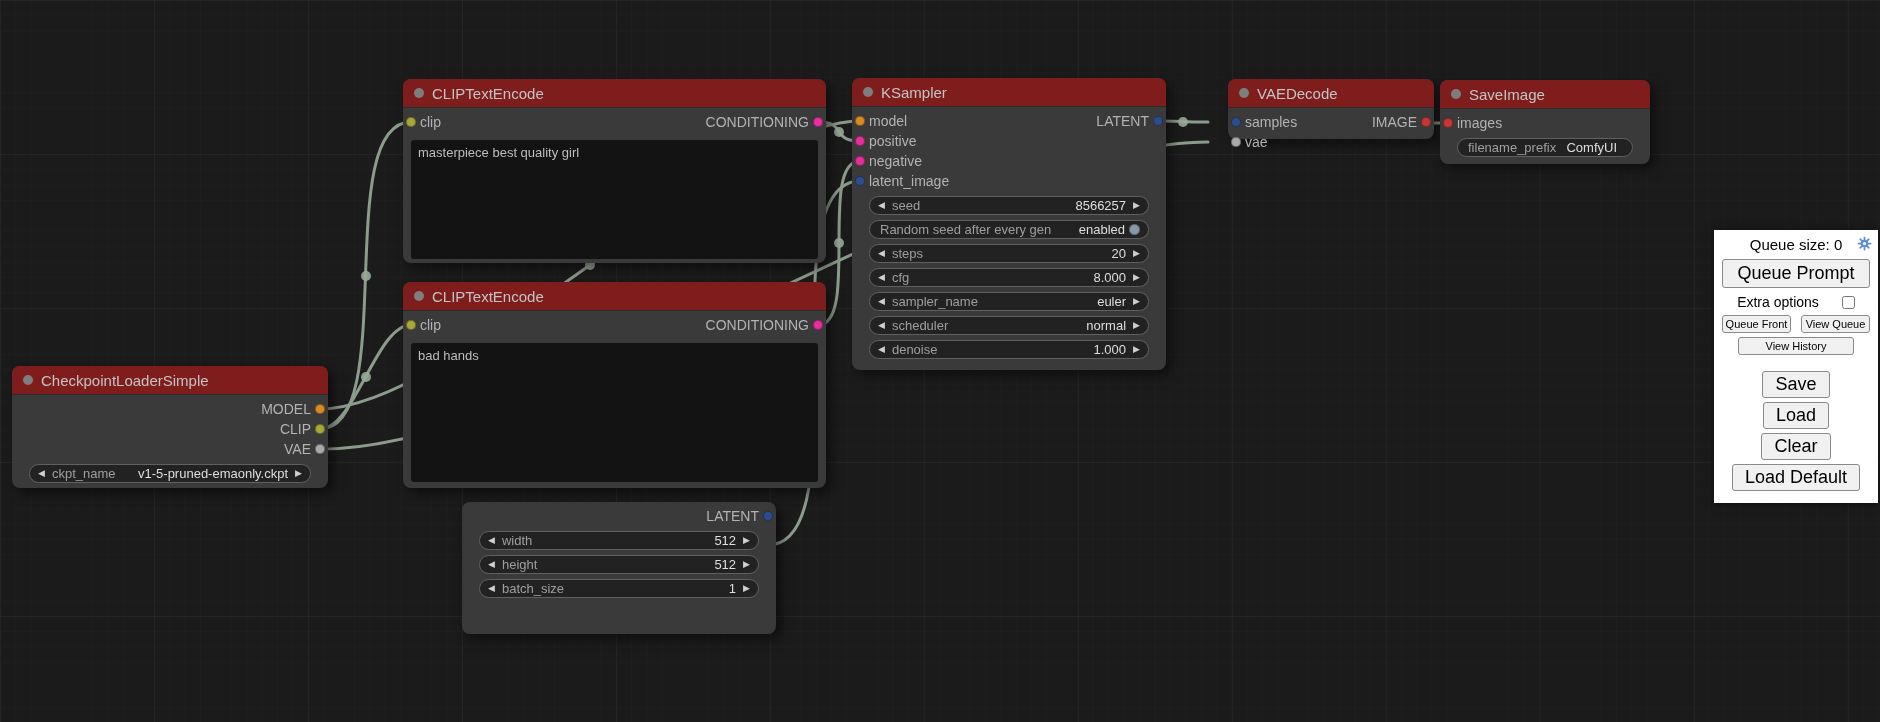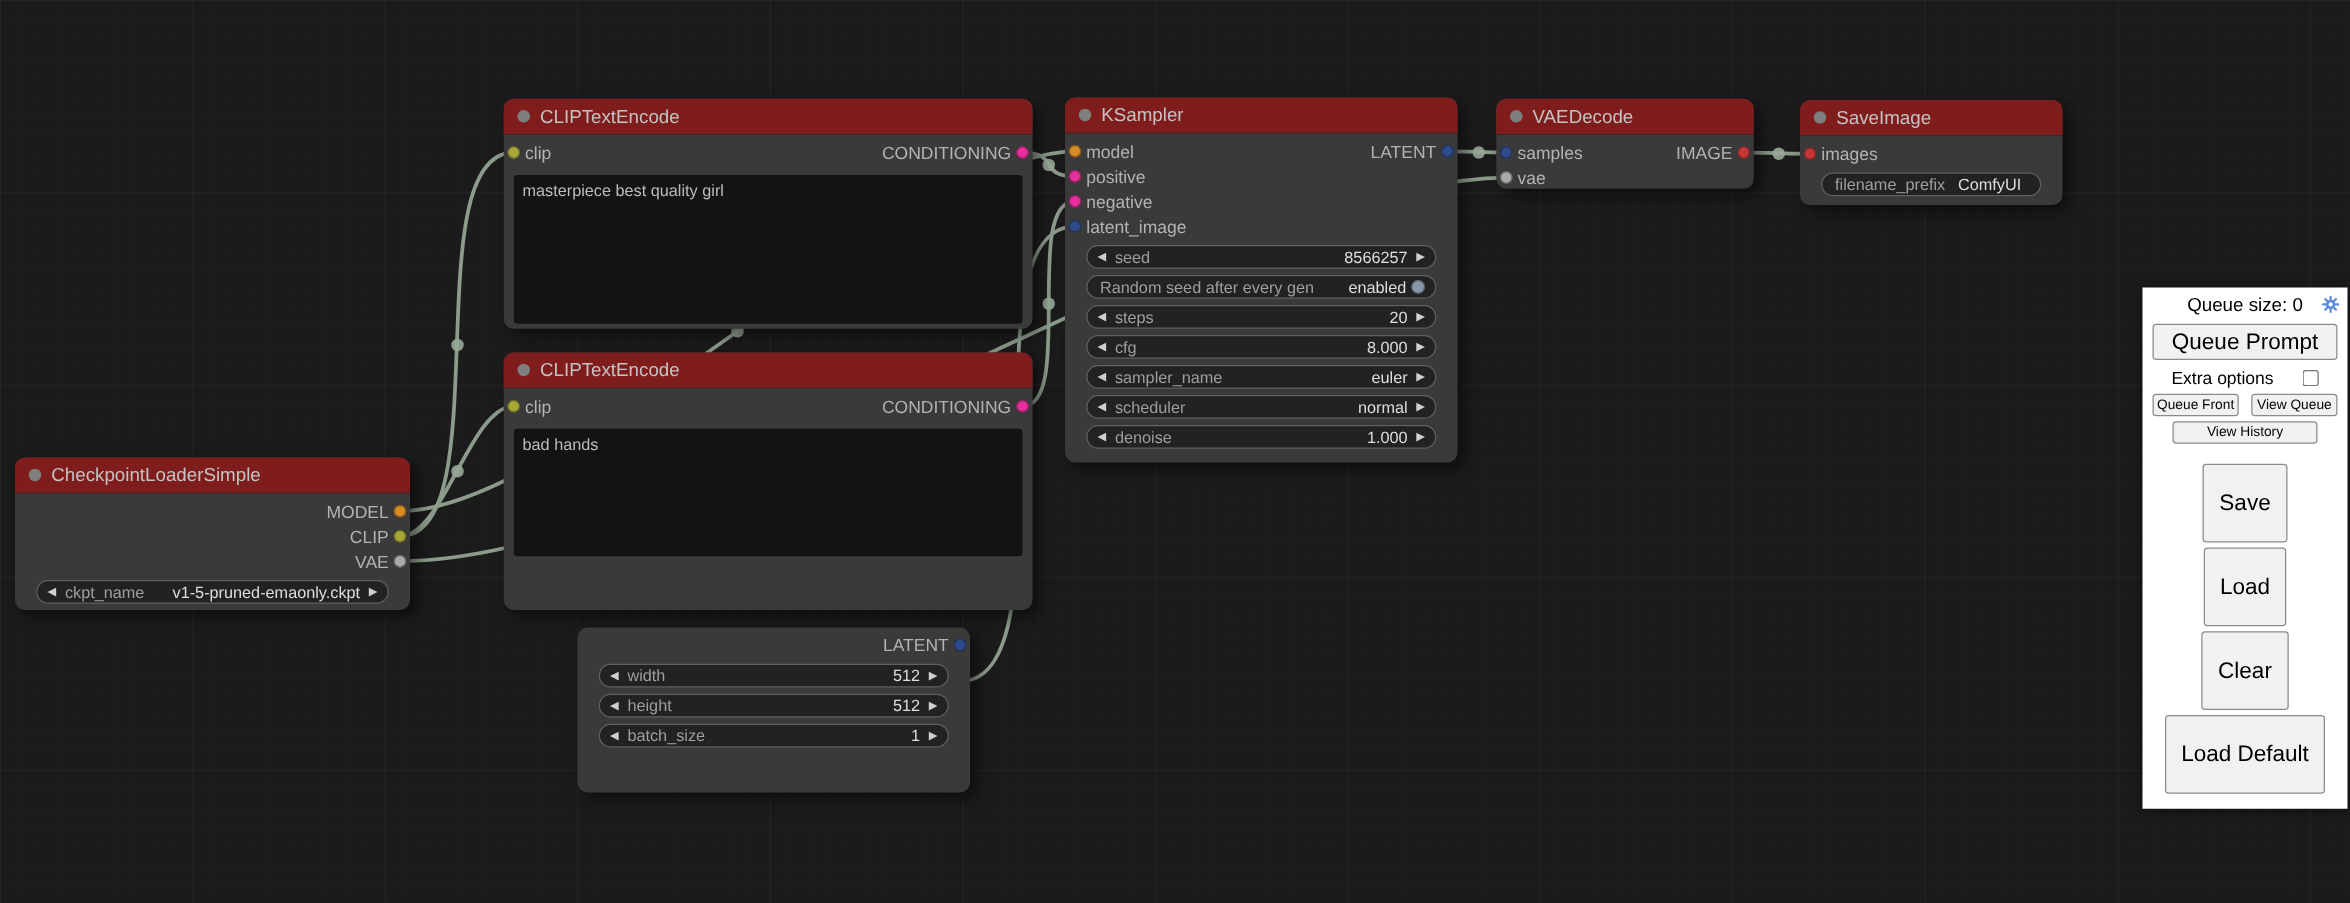--- a/index.html
+++ b/index.html
@@ -38,21 +38,21 @@
   .menu{position:absolute;z-index:5;left:1714px;top:230px;width:164px;background:#ffffff;color:#000;padding:6px 8px 12px;display:flex;flex-direction:column;box-shadow:0 1px 8px rgba(0,0,0,.5);font-size:15px}
   .menu-header{position:relative;display:flex;align-items:flex-start;justify-content:center;margin-bottom:5px;height:18px}
   .menu-header .gear{position:absolute;right:-2px;top:0}
   .menu button{font-family:inherit;background:#f1f1f1;border:1px solid #8a8a8a;border-radius:3px;color:#000}
   .btn-queue{font-size:18px;padding:3px 0;width:100%;margin-bottom:6px}
   .extra{display:flex;align-items:center;justify-content:center;gap:23px;font-size:14px;margin-bottom:5px}
   .extra input{width:13px;height:13px;margin:0}
   .row2{display:flex;gap:10px;margin-bottom:4px}
   .row2 button{font-size:11px;flex:1;padding:2px 0}
   .btn-history{font-size:11px;width:78%;align-self:center;padding:2px 16px;margin-bottom:12px}
-  .btn-big{font-size:18px;align-self:center;padding:20px 12px;margin-top:4px}
+  .btn-big{font-size:18px;align-self:center;padding:2px 12px;margin-top:4px}
 </style>
 </head>
 <body>
 
 <svg id="links" width="1880" height="722">
   <g fill="none" stroke-width="3" stroke-linecap="round" opacity="0.9" stroke="#99AA99">
     <path d="M320 409 C455 409 725 121 860 121"></path>
     <path d="M320 429 C400 429 331 122 411 122"></path>
     <path d="M320 429 C355 429 376 325 411 325"></path>
     <path d="M320 449 C555 449 973 142 1208 142"></path>
@@ -124,21 +124,21 @@
     <span class="title-text">CLIPTextEncode</span>
   </div>
   <div class="slots">
     <div class="slot-row">
       <span class="slot-dot in" style="background: rgb(168, 168, 56);"></span>
       <span>clip</span>
       <span class="right">CONDITIONING</span>
       <span class="slot-dot out" style="background: rgb(230, 46, 156);"></span>
     </div>
   </div>
-  <textarea class="prompt" style="height: 102px;" spellcheck="false">bad hands</textarea>
+  <textarea class="prompt" style="height: 139px;" spellcheck="false">bad hands</textarea>
 </div>
 
 <div class="node" style="left:852px;top:78px;width:314px;height:292px">
   <div class="node-title">
     <span class="title-dot"></span>
     <span class="title-text">KSampler</span>
   </div>
   <div class="slots">
     <div class="slot-row">
       <span class="slot-dot in" style="background: rgb(217, 138, 34);"></span>
@@ -195,21 +195,21 @@
     <span class="arrow">▶</span>
   </div>
   <div class="widget">
     <span class="arrow">◀</span>
     <span class="wlabel">denoise</span>
     <span class="wvalue">1.000</span>
     <span class="arrow">▶</span>
   </div>
 </div>
 
-<div class="node" style="left:1197px;top:79px;width:206px;height:72px">
+<div class="node" style="left:1228px;top:79px;width:206px;height:60px">
   <div class="node-title">
     <span class="title-dot"></span>
     <span class="title-text">VAEDecode</span>
   </div>
   <div class="slots">
     <div class="slot-row">
       <span class="slot-dot in" style="background: rgb(46, 76, 140);"></span>
       <span>samples</span>
       <span class="right">IMAGE</span>
       <span class="slot-dot out" style="background: rgb(197, 55, 55);"></span>

